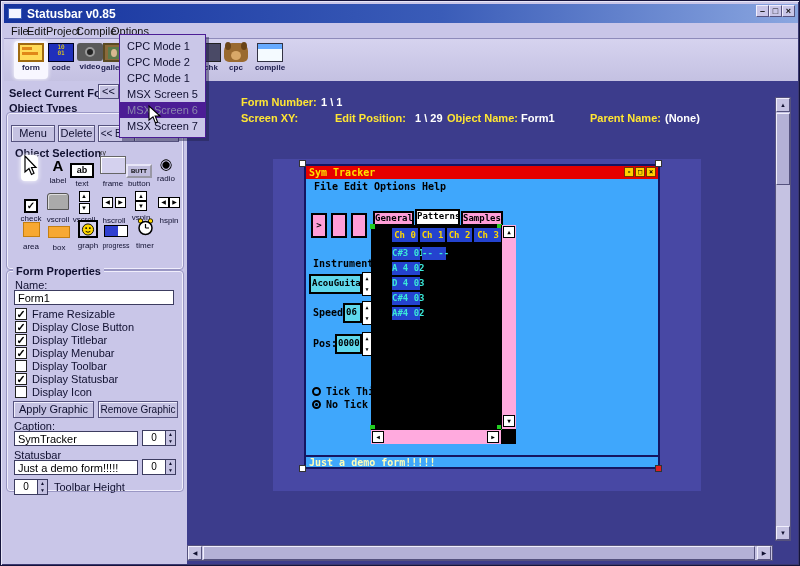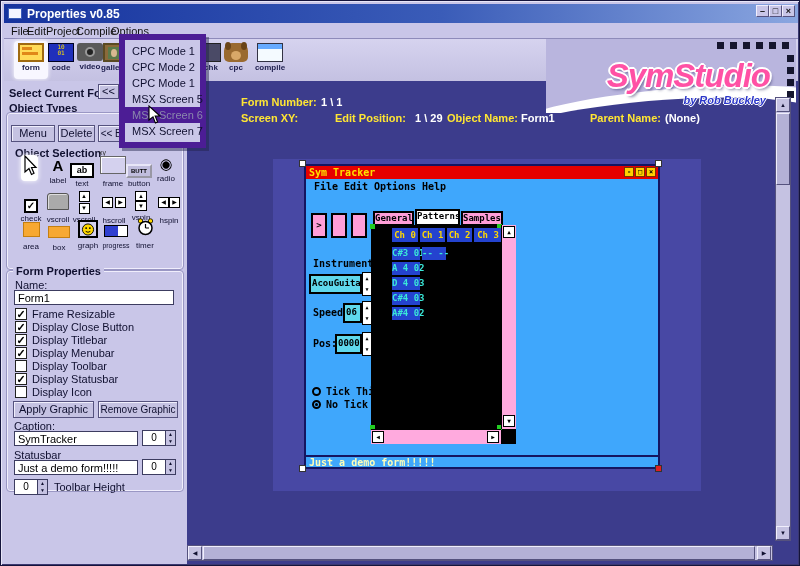--- a/index.html
+++ b/index.html
@@ -59,21 +59,21 @@
     font-size:11px; line-height:11px; font-weight:bold; text-align:center; color:#000; }
   .spin { position:absolute; background:#fff; border:1px solid #3c3c60; display:flex; }
   .spin .val { flex:1; font-size:10px; text-align:center; line-height:13px; }
   .spin .arrows { width:10px; border-left:1px solid #3c3c60; display:flex; flex-direction:column; }
   .spin .arrows span { flex:1; font-size:5px; line-height:6px; text-align:center; background:#c5c2e2; color:#101030; }
 
   .tool { position:absolute; width:34px; text-align:center; }
   .tool .tool-label { display:block; font-size:8px; color:#101030; margin-top:1px; }
 
   
-  .opt-menu { left:118px; top:33px; width:87px; background:#cac7e8; border:6px solid #4c1d95;
+  .opt-menu { left:118px; top:33px; width:87px; background:#cac7e8; border:1px solid #4c1d95;
     box-shadow:3px 3px 0 rgba(30,30,70,.45); padding:3px 0; z-index:20; }
   .opt-item { height:16px; line-height:16px; padding-left:7px; font-size:11px; color:#101030; white-space:nowrap; }
   .opt-item.hl { background:#4c1d95; color:#8a88ac; }
 
   
   .preview { left:303px; top:163px; width:356px; height:305px; background:#3fa7fc; border:2px solid #151560;
     font-family:"DejaVu Sans Mono", monospace; font-weight:bold; }
   .p-titlebar { position:absolute; left:0; top:0; width:352px; height:13px; background:#e60000;
     color:#ffe000; font-size:10px; line-height:13px; padding-left:3px; }
   .p-ctl { position:absolute; top:1px; width:10px; height:10px; background:#ffd000; border:1px solid #7a3000;
@@ -117,21 +117,21 @@
   .mini-arrow { display:inline-block; background:#fff; border:1px solid #000; font-size:6px; line-height:9px;
     width:11px; height:11px; text-align:center; color:#000; vertical-align:top; }
 </style>
 </head>
 <body>
 
 <div class="window">
 
   <div class="abs titlebar">
     <span class="app-icon"></span>
-    <span>Properties v0.85</span>
+    <span>Statusbar v0.85</span>
   </div>
   <div class="abs tb-btn" style="left:755px;">–</div>
   <div class="abs tb-btn" style="left:768px;">□</div>
   <div class="abs tb-btn" style="left:781px;">×</div>
 
   <div class="abs menubar">
     <span class="menu-item" style="left:5px;">File</span>
     <span class="menu-item" style="left:21px;">Edit</span>
     <span class="menu-item" style="left:40px;">Project</span>
     <span class="menu-item" style="left:70px;">Compile</span>
@@ -192,36 +192,20 @@
     <span class="info-label" style="left:260px;top:31px;">Object Name:</span>
     <span class="info-value" style="left:334px;top:31px;">Form1</span>
     <span class="info-label" style="left:403px;top:31px;">Parent Name:</span>
     <span class="info-value" style="left:478px;top:31px;">(None)</span>
     <div class="abs canvas-panel"></div>
   </div>
 
   <div class="abs" style="left:186px;top:80px;width:14px;height:14px;background:#c9c6e8;"></div>
   <div class="abs" style="left:186px;top:80px;width:14px;height:14px;background:#3c3c8c;border-top-left-radius:14px;"></div>
 
-  <div class="abs logo-block">
-    <div class="swoosh-white"></div>
-    <div class="swoosh-navy"></div>
-    <span class="logo-title">SymStudio</span>
-    <span class="logo-sub">by Rob Buckley</span>
-    <span class="dot" style="left:171px;top:3px;"></span>
-      <span class="dot" style="left:184px;top:3px;"></span>
-    <span class="dot" style="left:197px;top:3px;"></span>
-      <span class="dot" style="left:210px;top:3px;"></span>
-    <span class="dot" style="left:223px;top:3px;"></span>
-      <span class="dot" style="left:236px;top:3px;"></span>
-    <span class="dot" style="left:241px;top:16px;"></span>
-      <span class="dot" style="left:241px;top:28px;"></span>
-    <span class="dot" style="left:241px;top:40px;"></span>
-      <span class="dot" style="left:241px;top:52px;"></span>
-  </div>
 
   <div class="abs sidebar"></div>
   <span class="abs s-label" style="left:8px;top:86px;font-weight:bold;">Select Current Form:</span>
   <div class="abs s-btn" style="left:97px;top:83px;width:21px;height:15px;line-height:13px;">&lt;&lt;</div>
 
   <span class="abs s-label" style="left:8px;top:101px;font-weight:bold;">Object Types</span>
   <div class="abs s-btn" style="left:10px;top:124px;width:44px;height:17px;line-height:15px;">Menu</div>
   <div class="abs s-btn" style="left:57px;top:124px;width:37px;height:17px;line-height:15px;">Delete</div>
   <div class="abs s-btn" style="left:97px;top:124px;width:42px;height:17px;line-height:15px;font-size:10px;">&lt;&lt; Back</div>
   <div class="abs s-btn" style="left:133px;top:124px;width:45px;height:17px;line-height:15px;font-size:10px;">Front &gt;&gt;</div>

